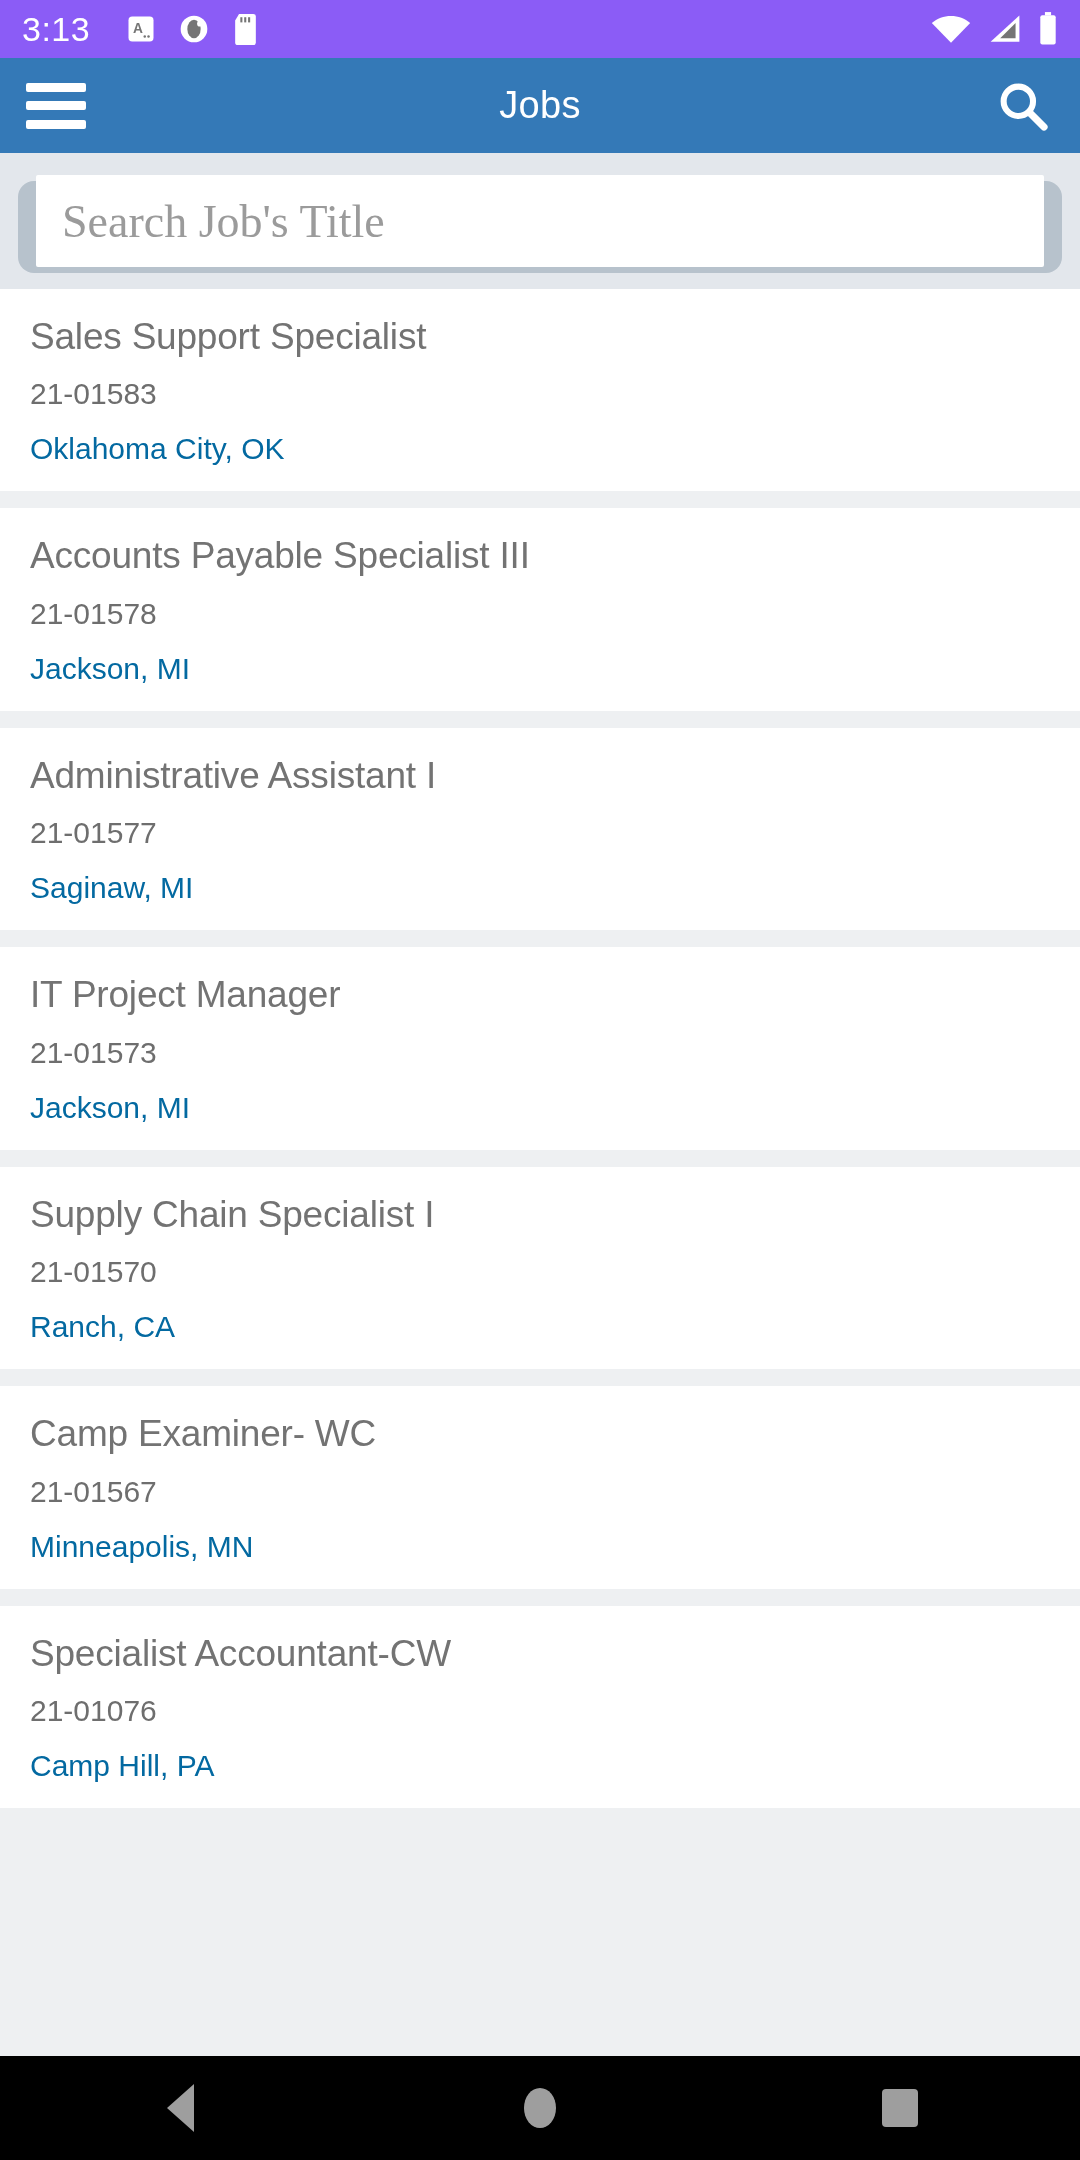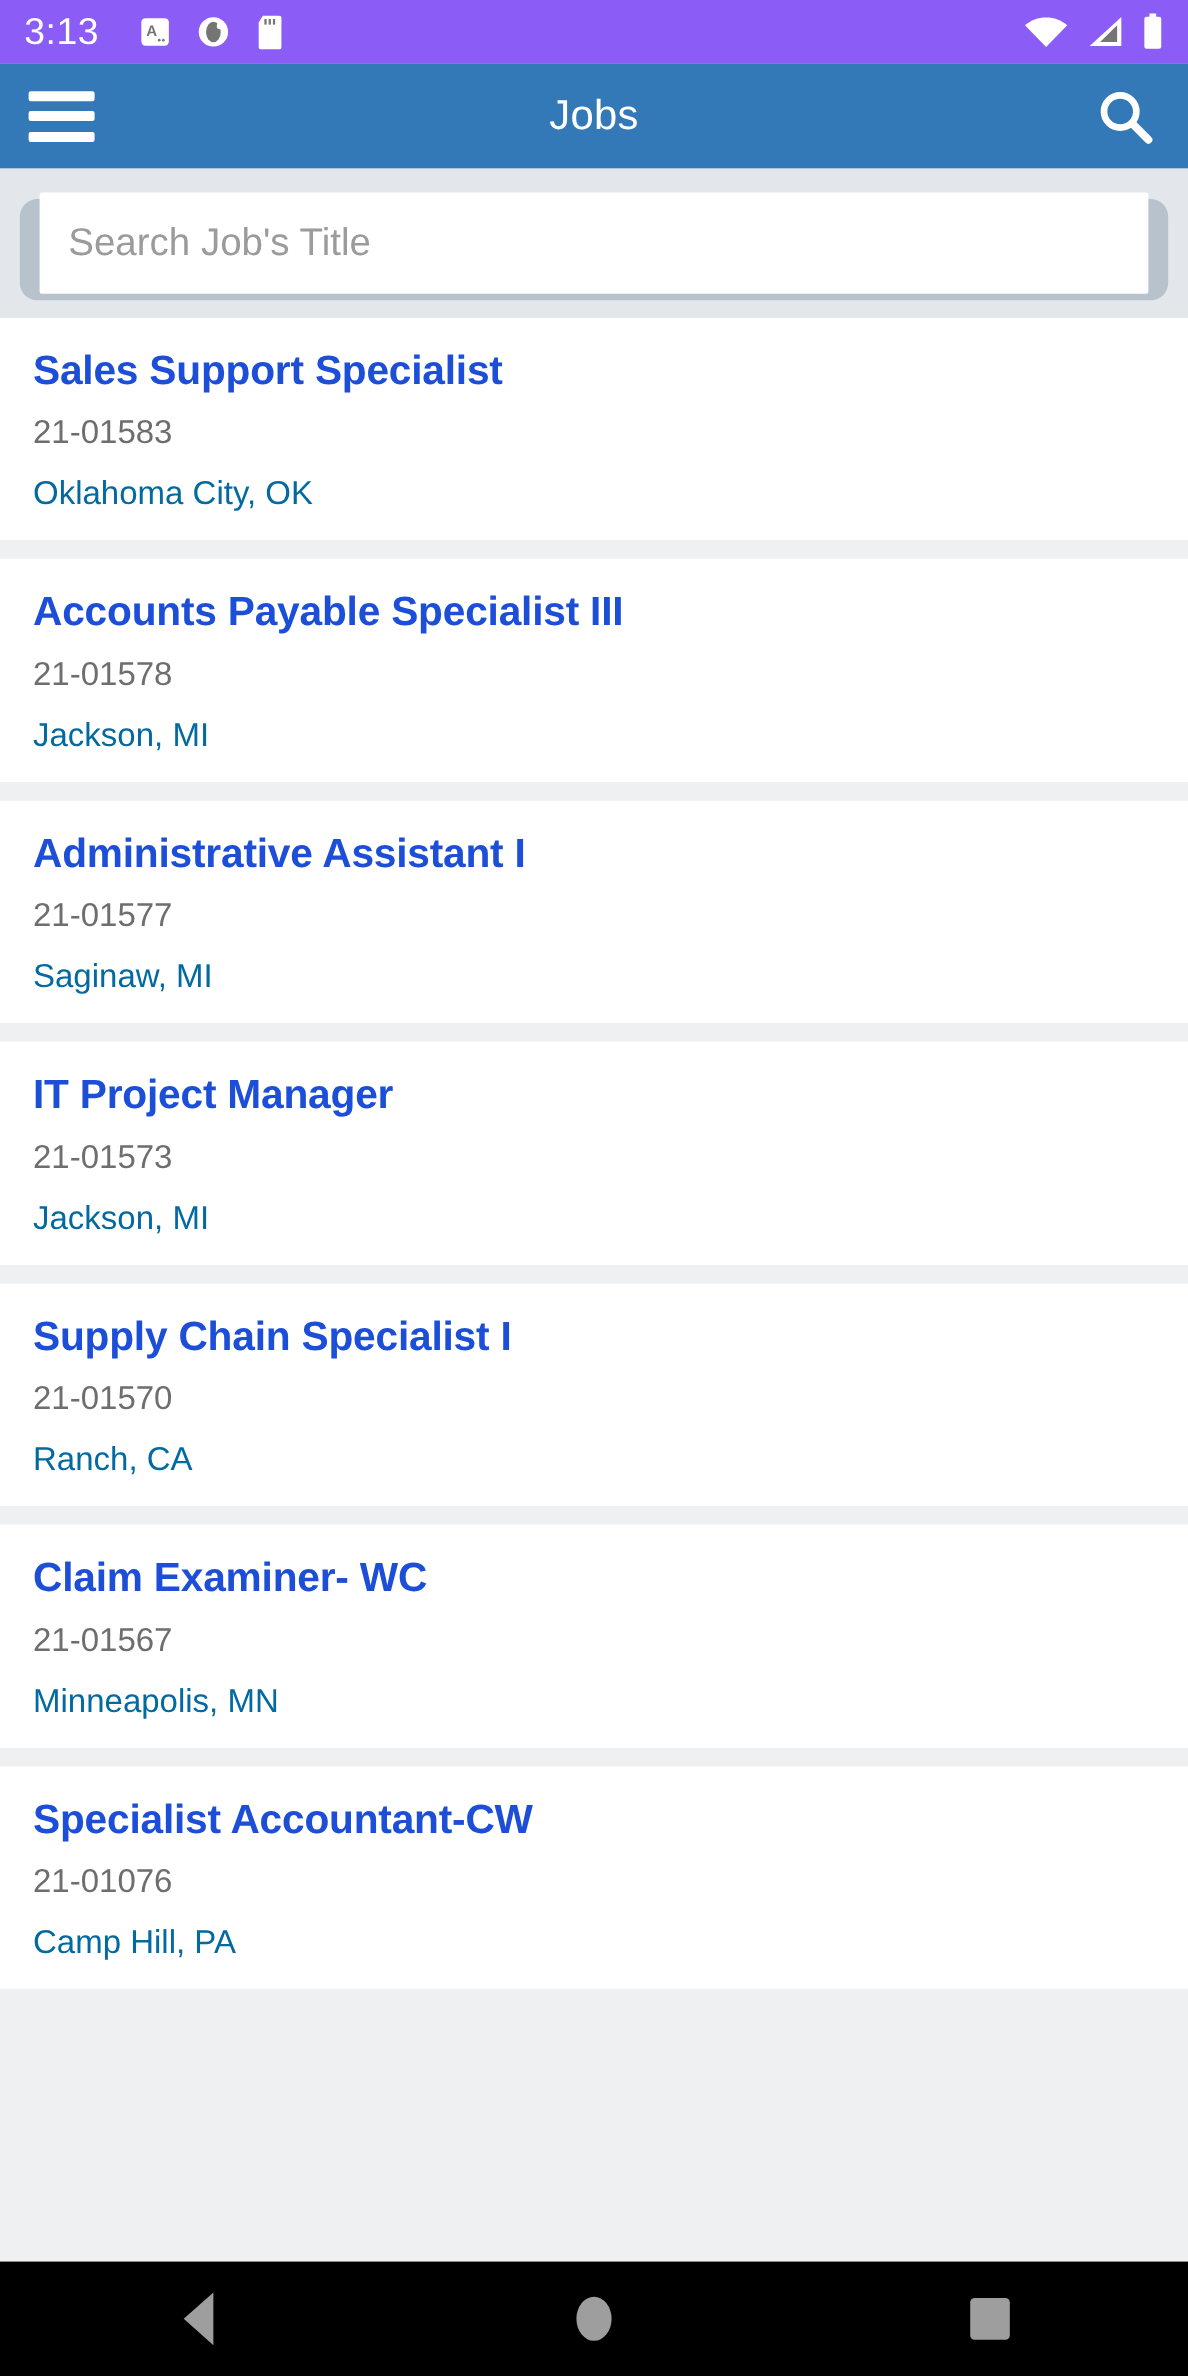--- a/index.html
+++ b/index.html
@@ -113,22 +113,22 @@
     background: #b7c2cc;
     border-radius: 16px;
   }
   .search-field {
     position: absolute;
     left: 18px; top: 0;
     right: 18px; bottom: 0;
     background: #ffffff;
     border: none;
     outline: none;
-    font-family: Liberation Sans, sans-serif;
-    font-size: 35px;
+    font-family: Liberation Serif, serif;
+    font-size: 46px;
     color: #3b3b3b;
     padding: 0 26px;
     border-radius: 2px;
   }
   .search-field::placeholder {
     color: #9b9b9b;
     opacity: 1;
   }
 
   
@@ -141,23 +141,23 @@
   }
   .job-card {
     background: #ffffff;
     margin: 0 0 17px 0;
     padding: 27px 30px 26px 30px;
     flex: 0 0 auto;
     cursor: pointer;
     border-right: 0;
   }
   .job-title {
-    color: #1d4ed8;
+    color: #737373;
     font-size: 37px;
-    font-weight: bold;
+    font-weight: normal;
     line-height: 1.12;
     letter-spacing: -0.2px;
     margin-bottom: 20px;
   }
   .job-number {
     color: #6e6e6e;
     font-size: 30px;
     line-height: 1.1;
     margin-bottom: 22px;
   }
@@ -298,21 +298,21 @@
       <div class="job-location">Jackson, MI</div>
     </div>
 
     <div class="job-card">
       <div class="job-title">Supply Chain Specialist I</div>
       <div class="job-number">21-01570</div>
       <div class="job-location">Ranch, CA</div>
     </div>
 
     <div class="job-card">
-      <div class="job-title">Claim Examiner- WC</div>
+      <div class="job-title">Camp Examiner- WC</div>
       <div class="job-number">21-01567</div>
       <div class="job-location">Minneapolis, MN</div>
     </div>
 
     <div class="job-card">
       <div class="job-title">Specialist Accountant-CW</div>
       <div class="job-number">21-01076</div>
       <div class="job-location">Camp Hill, PA</div>
     </div>
 

